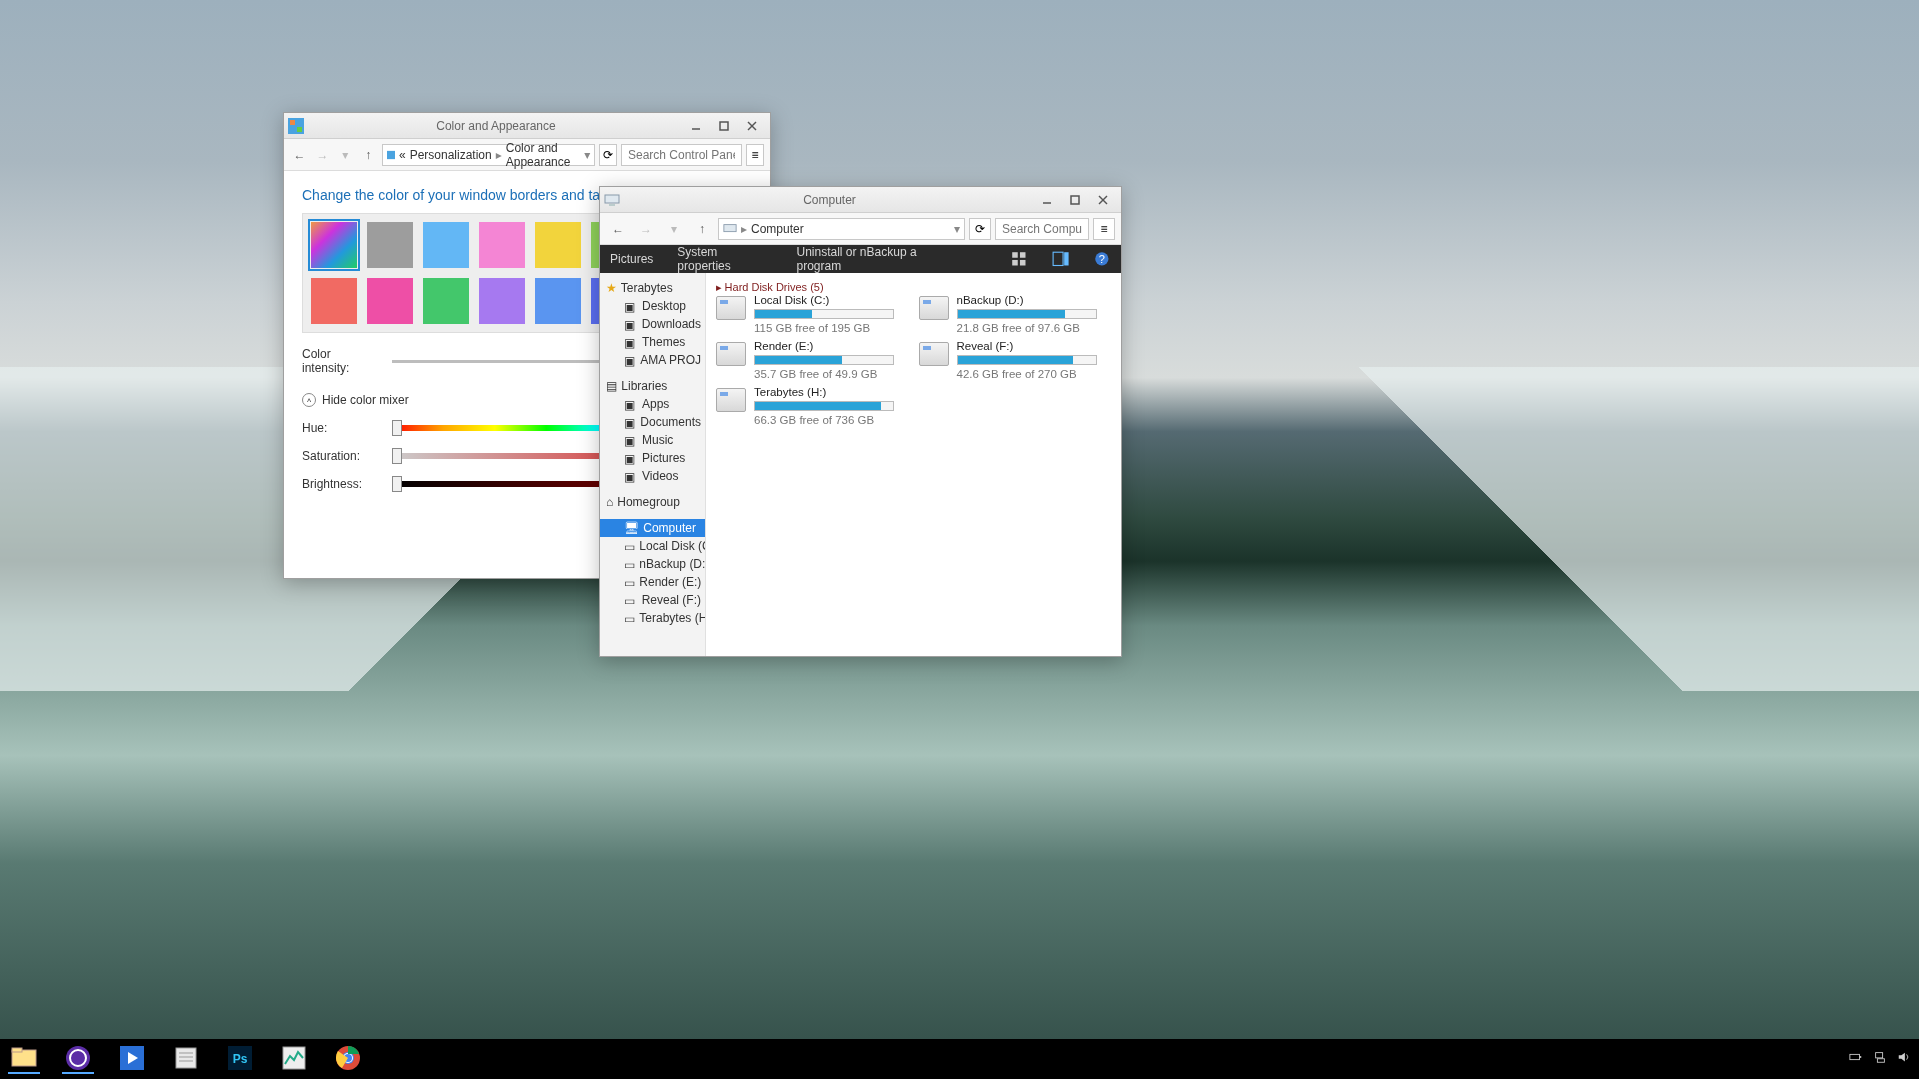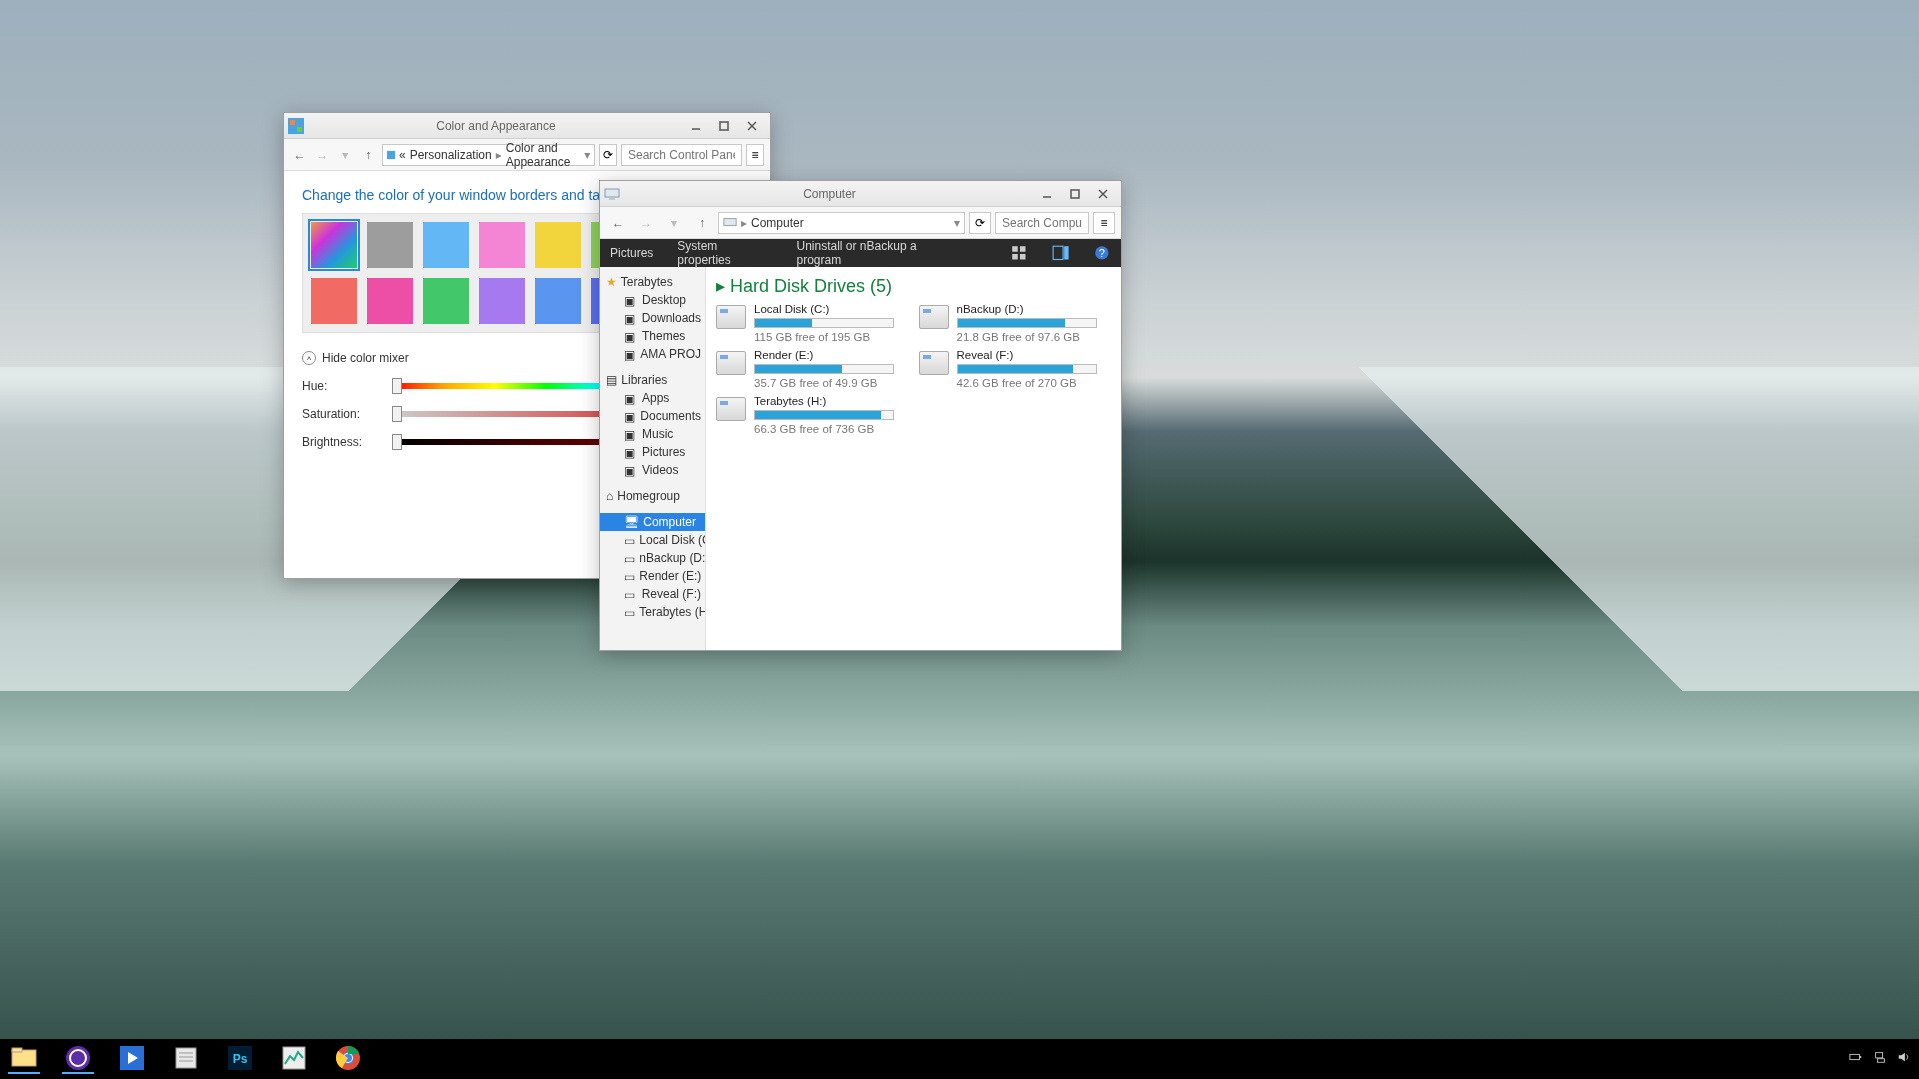--- a/index.html
+++ b/index.html
@@ -58,33 +58,33 @@
 .slider { position:relative; height:8px; flex:1; }
 .slider .track { position:absolute; left:0; right:0; top:3px; height:3px; background:#bdbdbd; }
 .slider .thumb { position:absolute; top:-4px; width:10px; height:16px; background:#f1f1f1; border:1px solid #888; }
 .slider.hue .track { height:6px; top:1px; background:linear-gradient(to right,red,orange,yellow,lime,cyan,blue,magenta,red);}
 .slider.sat .track { height:6px; top:1px; background:linear-gradient(to right,#ccc,#d00);}
 .slider.bri .track { height:6px; top:1px; background:linear-gradient(to right,#000,#a00);}
 .mixer-toggle { display:flex; align-items:center; gap:6px; font-size:12px; color:#333; margin-top:18px;}
 .mixer-toggle .circ { width:14px;height:14px;border:1px solid #888;border-radius:50%;display:flex;align-items:center;justify-content:center;font-size:8px;}
 
 
-#win-comp { left:599px; top:180px; width:523px; height:471px; }
+#win-comp { left:599px; top:186px; width:523px; height:471px; }
 #win-comp .darkbar { height:28px; background:#2a2a2a; color:#d8d8d8; font-size:12px; display:flex; align-items:center; padding:0 10px; gap:24px;}
 #win-comp .darkbar .spacer { flex:1; }
 #win-comp .darkbar .ic { width:18px;height:18px; display:flex;align-items:center;justify-content:center; color:#bbb;}
 #win-comp .content { display:flex; height:calc(100% - 26px - 32px - 28px); }
 .navpane { width:106px; background:#f3f3f3; border-right:1px solid #e0e0e0; font-size:12px; color:#333; overflow:hidden;}
 .navgrp { padding:6px 4px 2px 6px; }
 .navhead { font-weight:400; color:#333; display:flex; align-items:center; gap:4px; padding:2px 0;}
 .navitem { padding:2px 0 2px 18px; display:flex; align-items:center; gap:4px; color:#333; white-space:nowrap;}
 .navitem.selected { background:#2a84e3; color:#fff; margin-left:-6px; padding-left:24px; margin-right:-4px;}
 .nav-icon { width:14px; height:12px; display:inline-block; }
 .mainpane { flex:1; padding:8px 10px; overflow:auto;}
-.section-h { color:#15803d; font-size:18px; margin-bottom:6px; }
+.section-h { color:#7f1d1d; font-size:11px; margin-bottom:0; }
 .drives { display:grid; grid-template-columns:1fr 1fr; gap:6px 10px; }
 .drive { display:flex; gap:8px; align-items:flex-start; font-size:11.5px; }
 .drv-icon { width:30px;height:24px;background:linear-gradient(#f4f4f4,#d8d8d8);border:1px solid #aaa;border-radius:2px;position:relative;margin-top:2px;}
 .drv-icon:after{content:"";position:absolute;left:3px;top:3px;width:8px;height:4px;background:#7aa9e8;}
 .drive .name { color:#222; }
 .drive .bar { width:140px; height:10px; border:1px solid #bbb; margin:3px 0; background:#f5f5f5; position:relative;}
 .drive .bar .fill { position:absolute; left:0; top:0; bottom:0; background:#2aa3d8; }
 .drive .free { color:#777; }
 
 
@@ -162,20 +162,27 @@
         <div class="swatch" style="background: rgb(244, 133, 212);"></div>
         <div class="swatch" style="background: rgb(242, 212, 60);"></div>
         <div class="swatch" style="background: rgb(143, 209, 90);"></div>
         <div class="swatch" style="background: rgb(241, 106, 99);"></div>
         <div class="swatch" style="background: rgb(238, 79, 166);"></div>
         <div class="swatch" style="background: rgb(67, 199, 107);"></div>
         <div class="swatch" style="background: rgb(166, 121, 240);"></div>
         <div class="swatch" style="background: rgb(90, 149, 240);"></div>
         <div class="swatch" style="background: rgb(90, 110, 240);"></div>
       </div>
+    <div class="row-label">
+      <span style="width:78px">Color intensity:</span>
+      <div class="slider">
+          <div class="track"></div>
+          <div class="thumb" style="left:96%"></div>
+        </div>
+    </div>
     <div class="mixer-toggle">
       <span class="circ">˄</span>
       <span>Hide color mixer</span>
     </div>
     <div class="row-label">
       <span style="width:78px">Hue:</span>
       <div class="slider hue">
           <div class="track"></div>
           <div class="thumb" style="left:0%"></div>
         </div>

